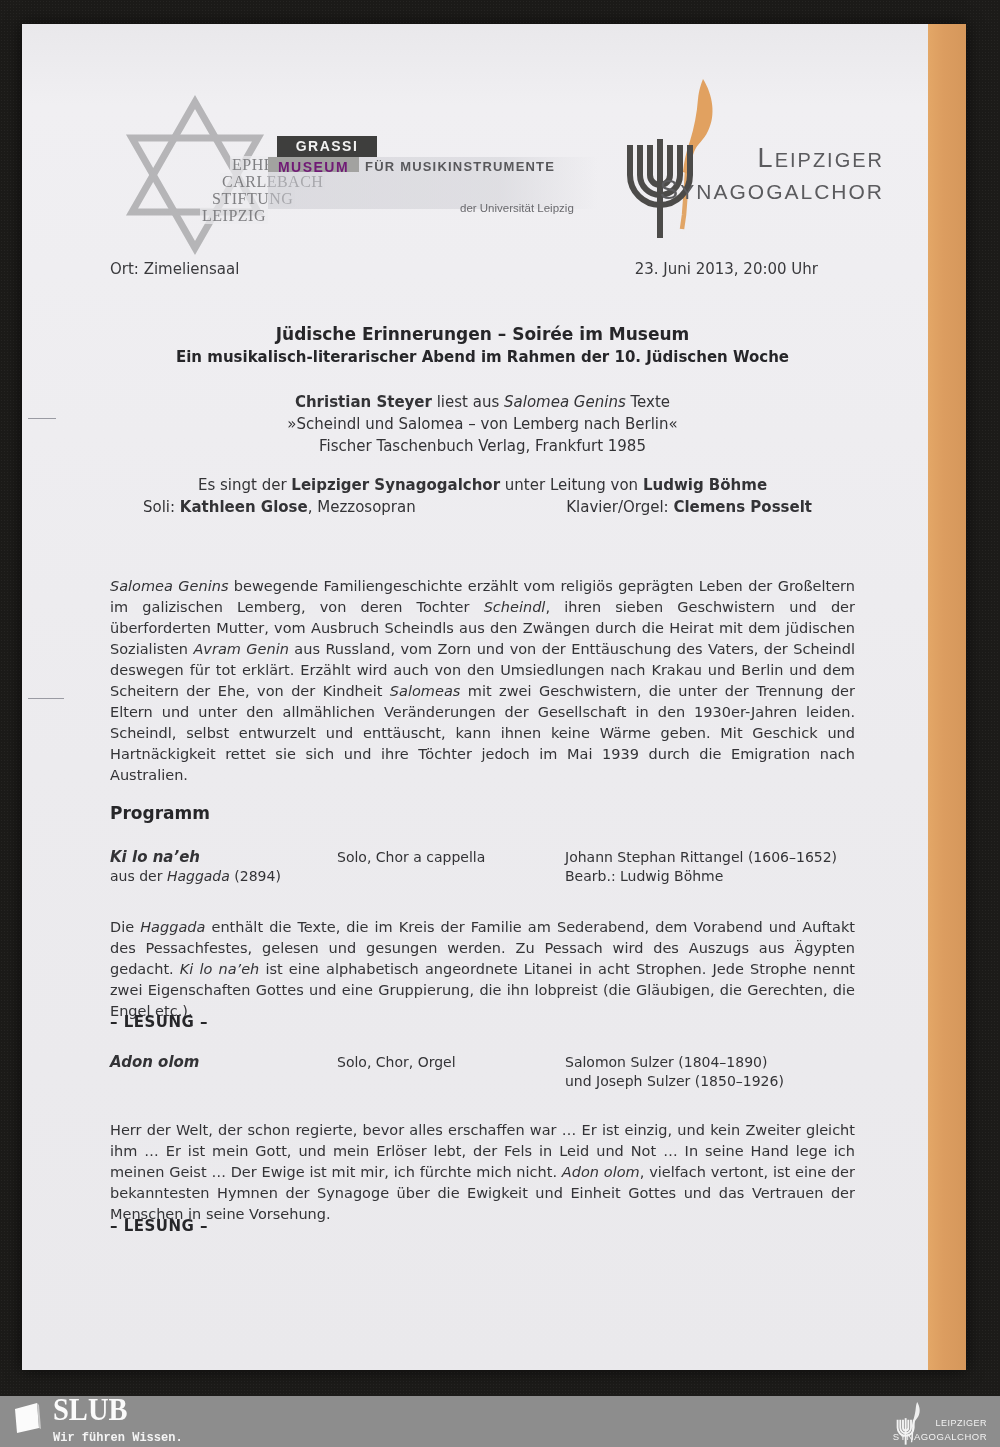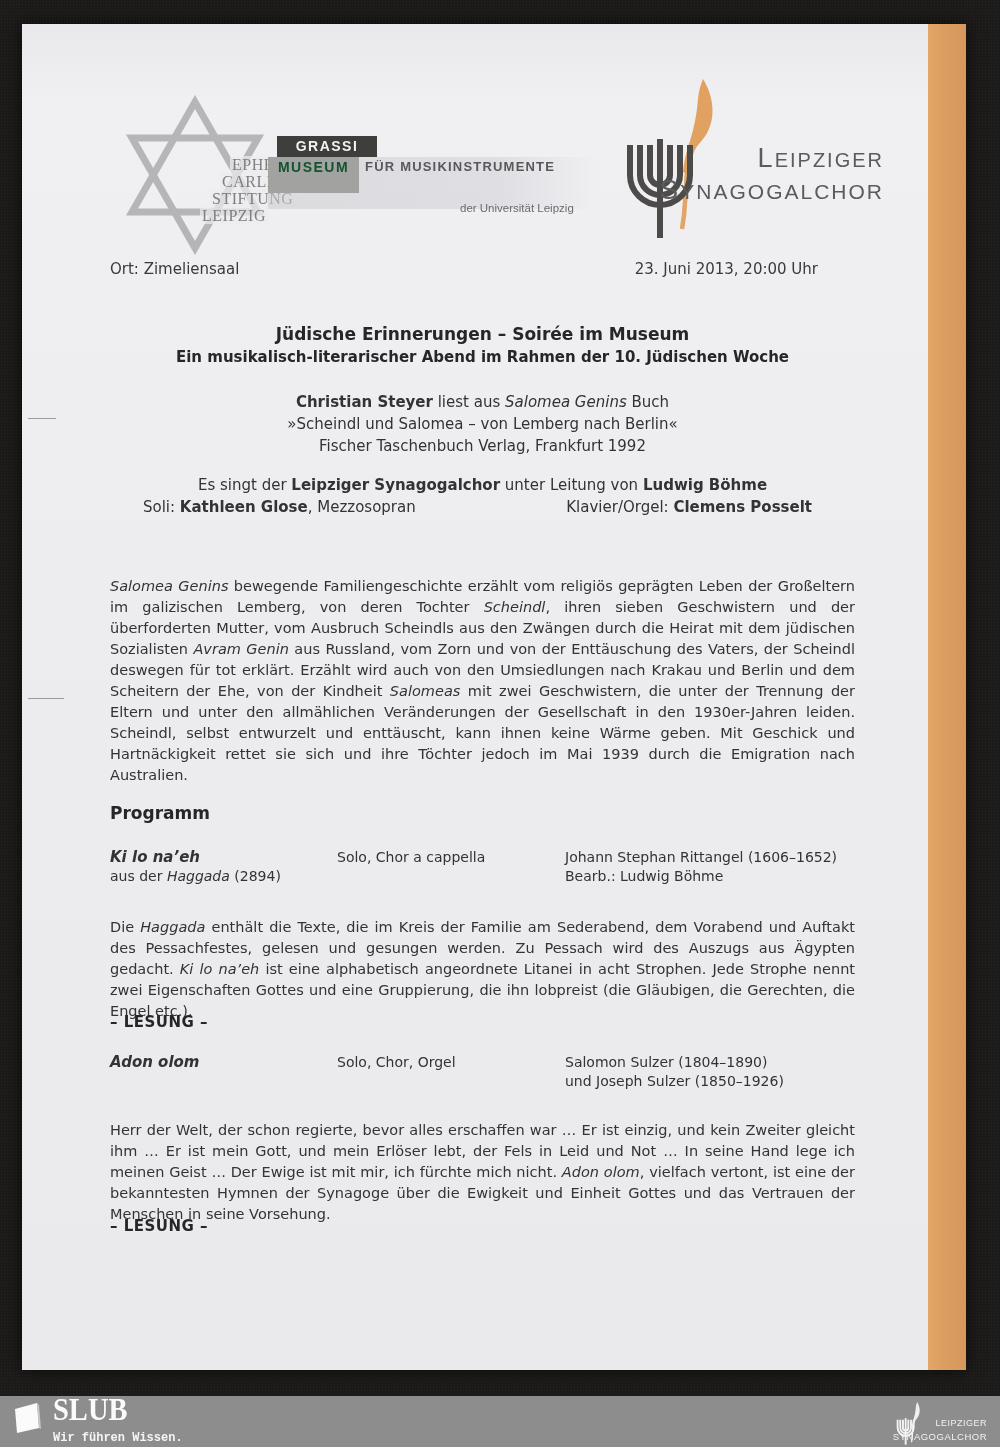--- a/index.html
+++ b/index.html
@@ -30,22 +30,22 @@
   .carlebach-text .l0{margin-left:50px;}
   .carlebach-text .l1{margin-left:40px;}
   .carlebach-text .l2{margin-left:30px;}
   .carlebach-text .l3{margin-left:20px;}
 
   .grassi-band{position:absolute;left:246px;top:133px;width:330px;height:52px;
     background:linear-gradient(90deg,rgba(203,203,209,.55) 0%,rgba(203,203,209,.45) 70%,rgba(203,203,209,0) 100%);}
   .grassi-box{position:absolute;left:255px;top:112px;width:100px;height:21px;background:#3e3e3d;
     color:#f2f2f2;font-weight:bold;font-size:14px;letter-spacing:1.5px;text-align:center;line-height:21px;
     font-family:"Liberation Sans",sans-serif;}
-  .museum-box{position:absolute;left:246px;top:133px;width:91px;height:36px;background:#a2a2a0;
-    color:#14532d;font-weight:bold;font-size:14px;letter-spacing:1.5px;text-align:center;line-height:20px;
+  .museum-box{position:absolute;left:246px;top:133px;width:91px;height:15px;background:#a2a2a0;
+    color:#701a75;font-weight:bold;font-size:14px;letter-spacing:1.5px;text-align:center;line-height:20px;
     font-family:"Liberation Sans",sans-serif;}
   .fuer-text{position:absolute;left:343px;top:135px;color:#58585b;font-weight:bold;font-size:13px;
     letter-spacing:1.2px;font-family:"Liberation Sans",sans-serif;}
   .uni-text{position:absolute;left:438px;top:178px;color:#6a6a6e;font-size:11.5px;
     font-family:"Liberation Sans",sans-serif;}
 
   .menorah-svg{position:absolute;left:603px;top:51px;}
   .chor-wordmark{position:absolute;left:500px;top:119px;width:362px;text-align:right;
     font-family:"Liberation Sans",sans-serif;color:#5b5b5e;letter-spacing:2px;}
   .chor-wordmark .w1{font-size:20px;line-height:30px;text-transform:uppercase;}
@@ -142,23 +142,23 @@
 
     <div class="meta-row">
       <span>Ort: Zimeliensaal</span>
       <span>23. Juni 2013, 20:00 Uhr</span>
     </div>
 
     <div class="evt-title">Jüdische Erinnerungen – Soirée im Museum</div>
     <div class="evt-subtitle">Ein musikalisch-literarischer Abend im Rahmen der 10. Jüdischen Woche</div>
 
     <div class="reading-block">
-      <div><span class="rb">Christian Steyer</span><span> liest aus </span><span class="ri">Salomea Genins</span><span> Buch</span></div>
+      <div><span class="rb">Christian Steyer</span><span> liest aus </span><span class="ri">Salomea Genins</span><span> Texte</span></div>
       <div>»Scheindl und Salomea – von Lemberg nach Berlin«</div>
-      <div>Fischer Taschenbuch Verlag, Frankfurt 1992</div>
+      <div>Fischer Taschenbuch Verlag, Frankfurt 1985</div>
     </div>
 
     <div class="perf-block">
       <div class="perf-l1"><span>Es singt der </span><span class="rb">Leipziger Synagogalchor</span><span> unter Leitung von </span><span class="rb">Ludwig Böhme</span></div>
       <div class="perf-l2">
         <span><span>Soli: </span><span class="rb">Kathleen Glose</span><span>, Mezzosopran</span></span>
         <span><span>Klavier/Orgel: </span><span class="rb">Clemens Posselt</span></span>
       </div>
     </div>
 

